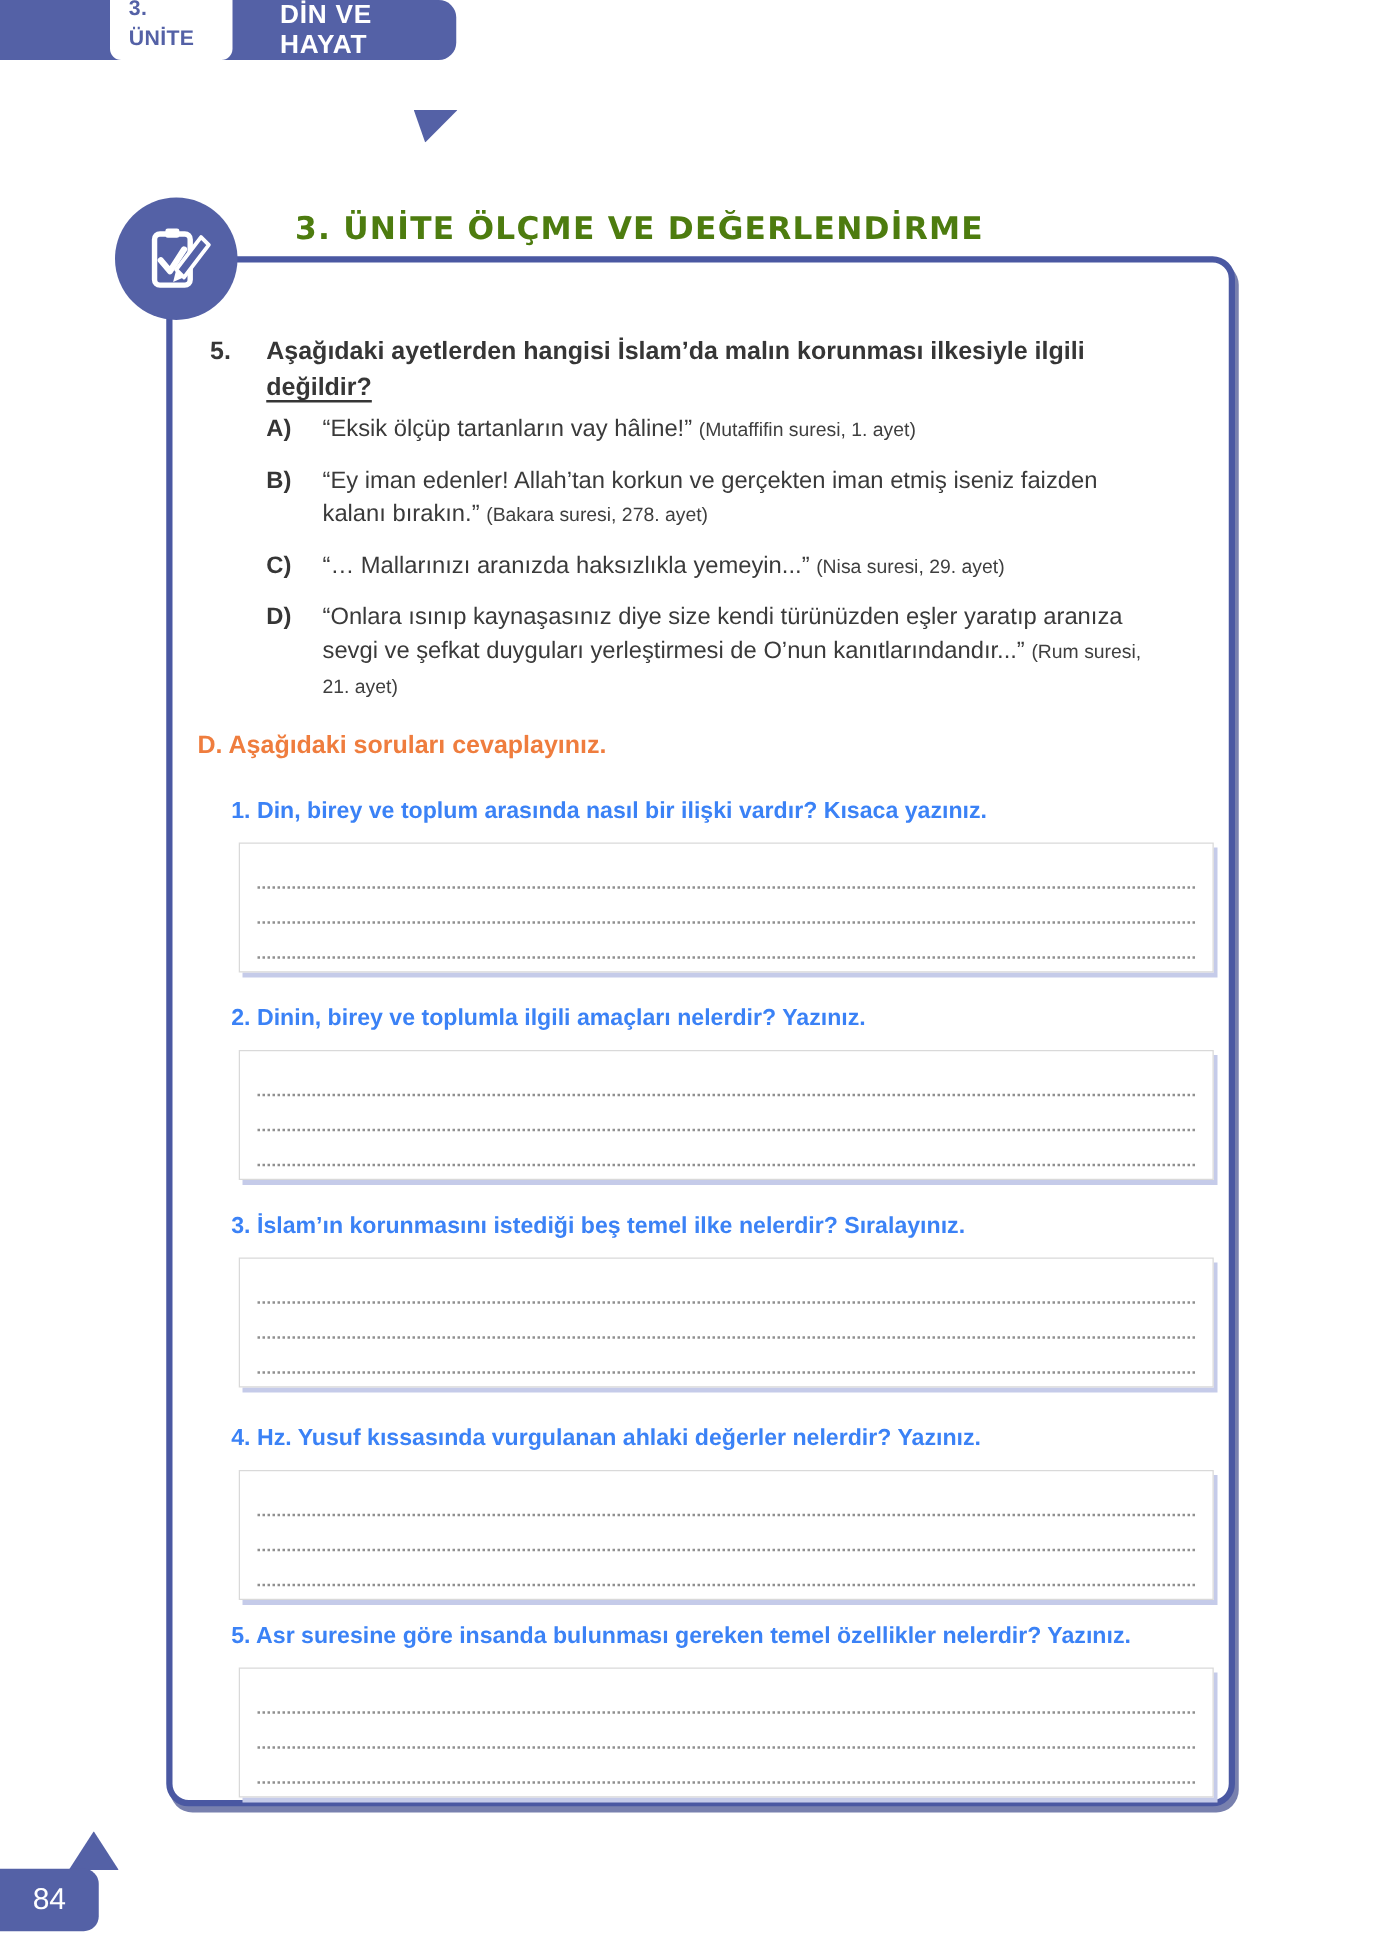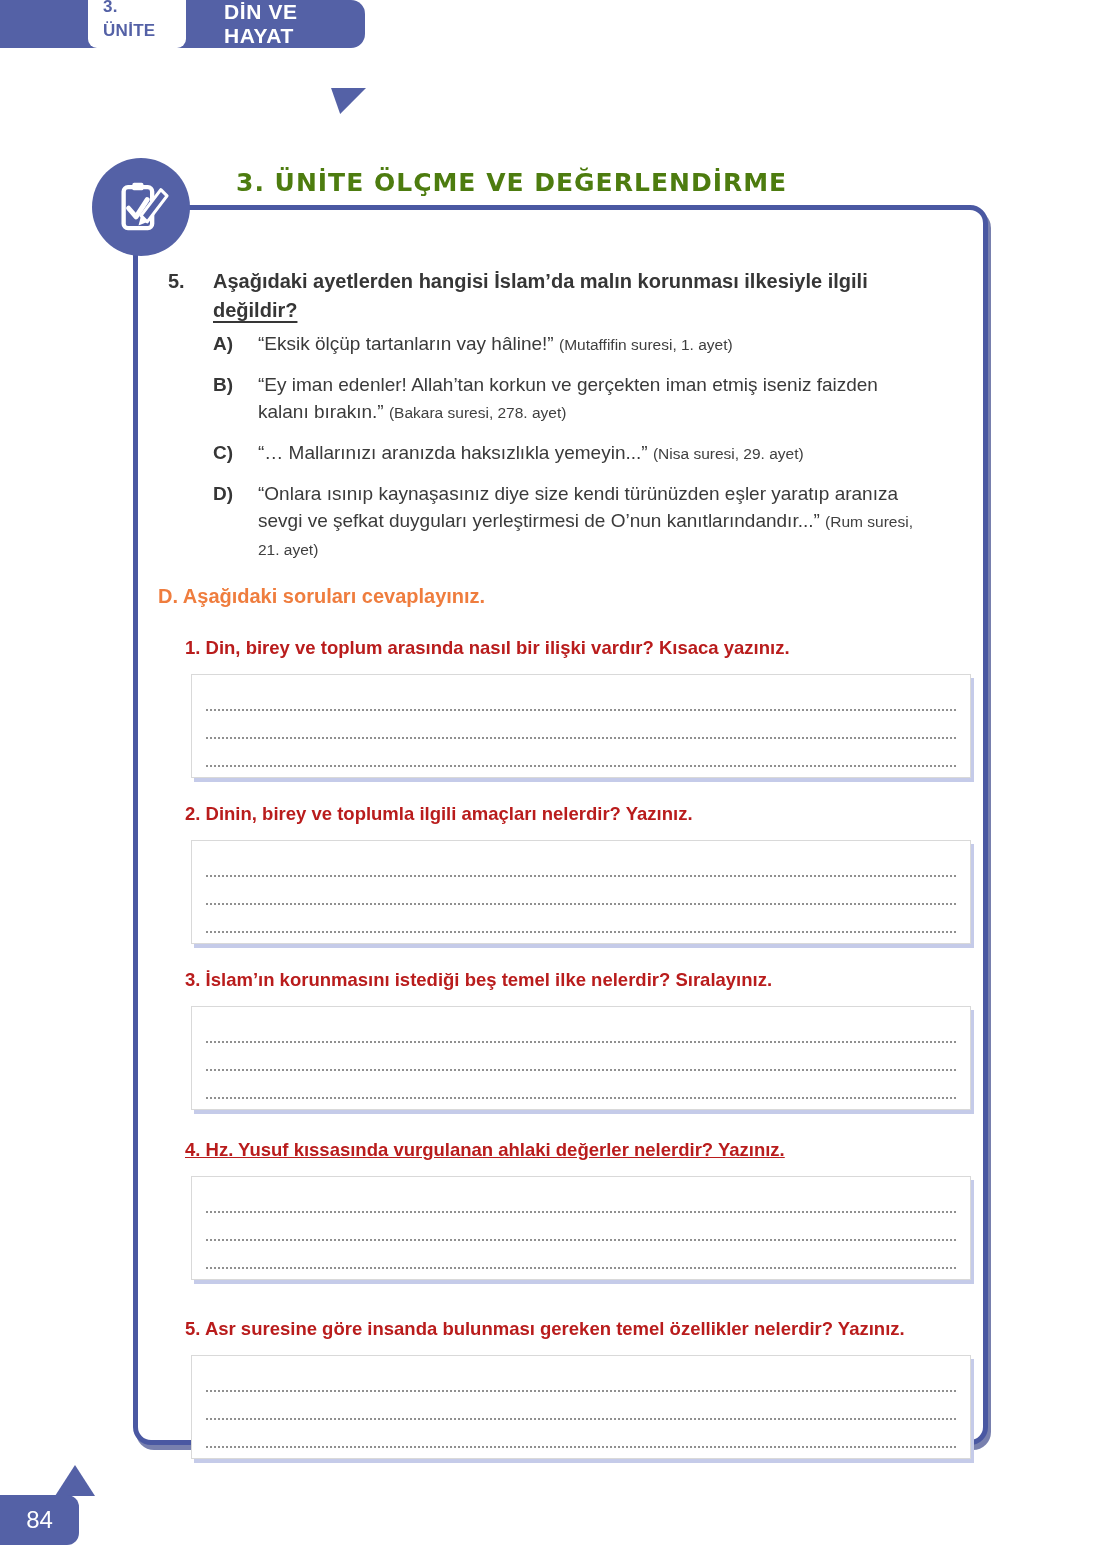--- a/index.html
+++ b/index.html
@@ -57,26 +57,26 @@
 
   .options { margin-left:55px; margin-top:5px; }
   .option { display:flex; margin-bottom:13px; }
   .opt-label { width:45px; flex-shrink:0; font-weight:bold; font-size:19px; line-height:27px; }
   .opt-text { width:665px; font-size:19px; line-height:27px; color:#3a3a3a; }
   .opt-ref { font-size:15.5px; color:#3f3f3f; }
 
   
   .d-heading { margin-top:22px; font-weight:bold; font-size:20px; color:#ef7d3e; }
 
-  .qa-question { margin-left:27px; font-weight:bold; font-size:18.5px; color:#b91c1c; line-height:24px; }
+  .qa-question { margin-left:27px; font-weight:bold; font-size:18.5px; color:#3b82f6; line-height:24px; }
   .qa-q1 { margin-top:28px; }
   .qa-q2 { margin-top:24px; }
   .qa-q3 { margin-top:24px; }
-  .qa-q4 { margin-top:28px;text-decoration:underline; }
-  .qa-q5 { margin-top:37px; }
+  .qa-q4 { margin-top:28px; }
+  .qa-q5 { margin-top:16px; }
 
   .answer-box {
     margin-left:33px; margin-top:14px; width:780px; height:104px;
     background:#ffffff; border:1px solid #d9d9d9;
     box-shadow:3px 4px 0 #c5cbe9;
     padding:8px 14px 0 14px;
   }
   .dot-line { height:28px; border-bottom:2px dotted #909090; }
 
   

